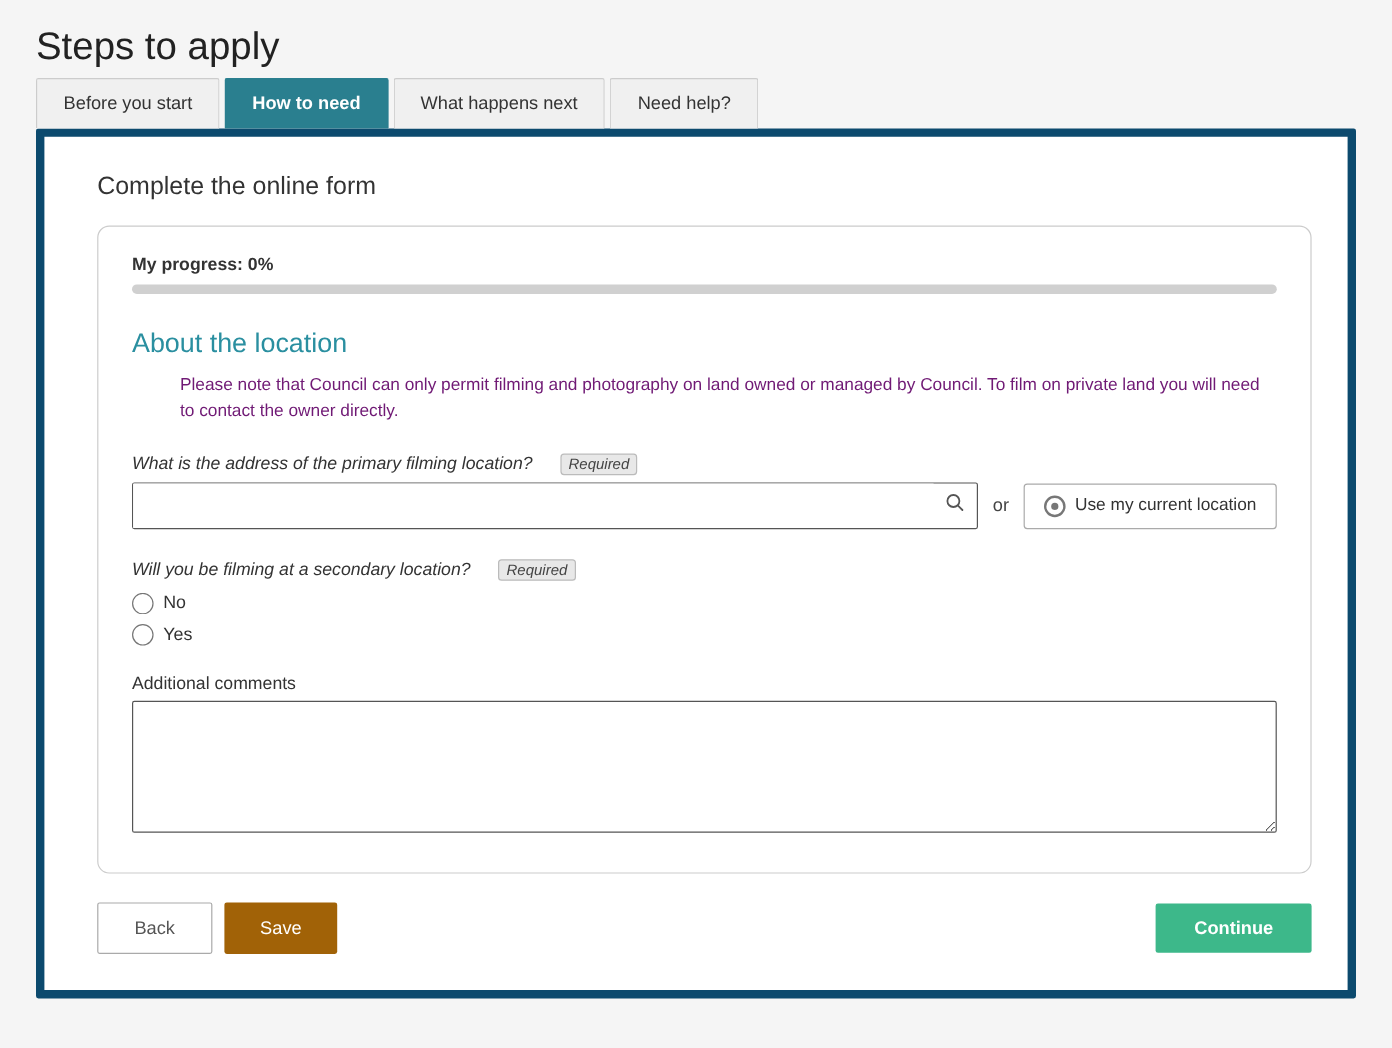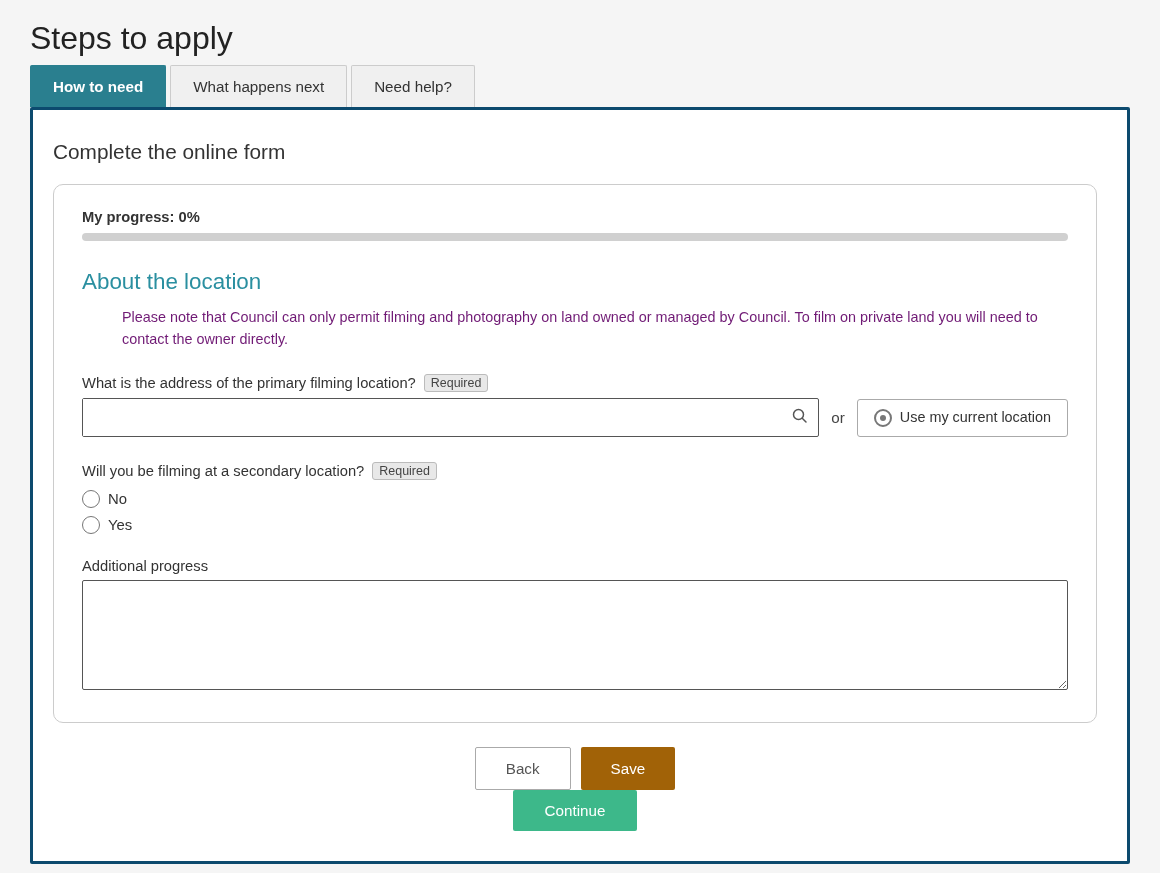--- a/index.html
+++ b/index.html
@@ -32,23 +32,23 @@
       border-radius: 2px 2px 0 0;
       margin-right: 4px;
     }
     .tab.active {
       background: #2a7f8f;
       color: #fff;
       border-color: #2a7f8f;
       font-weight: 600;
     }
     .outer-card {
-      border: 3px solid #0c4a6e;
-      background: #fff;
-      padding: 30px 30px 30px 20px;
+      border: 7px solid #0c4a6e;
+      background: #fff;
+      padding: 30px 30px 30px 44px;
       border-radius: 2px;
     }
     .outer-card h2 {
       font-size: 1.3rem;
       font-weight: 400;
       margin-bottom: 20px;
       color: #333;
     }
     .inner-card {
       border: 1px solid #ccc;
@@ -86,22 +86,23 @@
       color: #701a75;
       margin-bottom: 24px;
       line-height: 1.5;
       margin-left: 40px;
     }
     .field-label {
       font-size: 0.92rem;
       margin-bottom: 6px;
       display: flex;
       align-items: center;
-      gap: 8px;
+      gap: 23px;
       flex-wrap: wrap;
+      font-style: italic;
     }
     .required-badge {
       display: inline-block;
       background: #e8e8e8;
       border: 1px solid #bbb;
       border-radius: 3px;
       font-size: 0.78rem;
       padding: 1px 6px;
       color: #444;
     }
@@ -200,21 +201,20 @@
       padding: 8px 10px;
       font-size: 0.93rem;
       resize: vertical;
       font-family: Arial, sans-serif;
     }
     .bottom-buttons {
       display: flex;
       align-items: center;
       justify-content: space-between;
       margin-top: 0;
-      flex-direction: column;
     }
     .left-buttons {
       display: flex;
       gap: 10px;
     }
     .btn-back {
       border: 1px solid #aaa;
       background: #fff;
       color: #555;
       padding: 12px 30px;
@@ -233,29 +233,30 @@
       font-weight: 500;
     }
     .btn-continue {
       background: #3db88a;
       color: #fff;
       border: none;
       padding: 12px 32px;
       font-size: 0.95rem;
       cursor: pointer;
       border-radius: 2px;
-      font-weight: 400;
+      font-weight: 700;
     }
   </style>
 </head>
 <body>
 
 <h1 class="page-title">Steps to apply</h1>
 
 <div class="tabs">
+  <div class="tab">Before you start</div>
   <div class="tab active">How to need</div>
   <div class="tab">What happens next</div>
   <div class="tab">Need help?</div>
 </div>
 
 <div class="outer-card">
   <h2>Complete the online form</h2>
 
   <div class="inner-card">
     
@@ -300,21 +301,21 @@
         <input type="radio" name="secondary_location" value="no" style="">
         <span>No</span>
       </label>
       <label class="radio-option">
         <input type="radio" name="secondary_location" value="yes" style="">
         <span>Yes</span>
       </label>
     </div>
 
     
-    <div class="comments-label">Additional progress</div>
+    <div class="comments-label">Additional comments</div>
     <textarea class="comments-textarea" style=""></textarea>
   </div>
 
   <div class="bottom-buttons">
     <div class="left-buttons">
       <button class="btn-back">Back</button>
       <button class="btn-save">Save</button>
     </div>
     <button class="btn-continue">Continue</button>
   </div>

